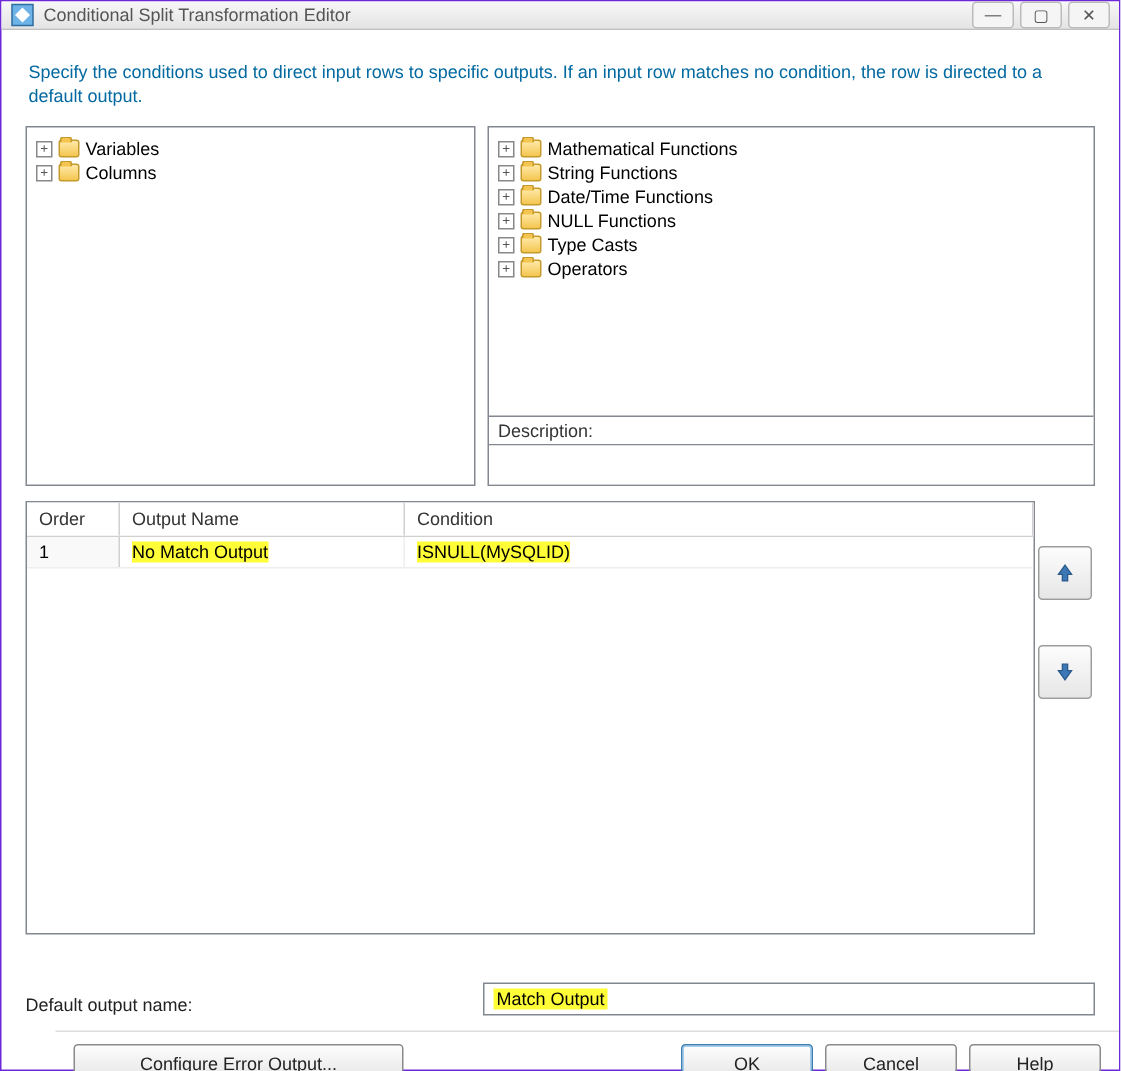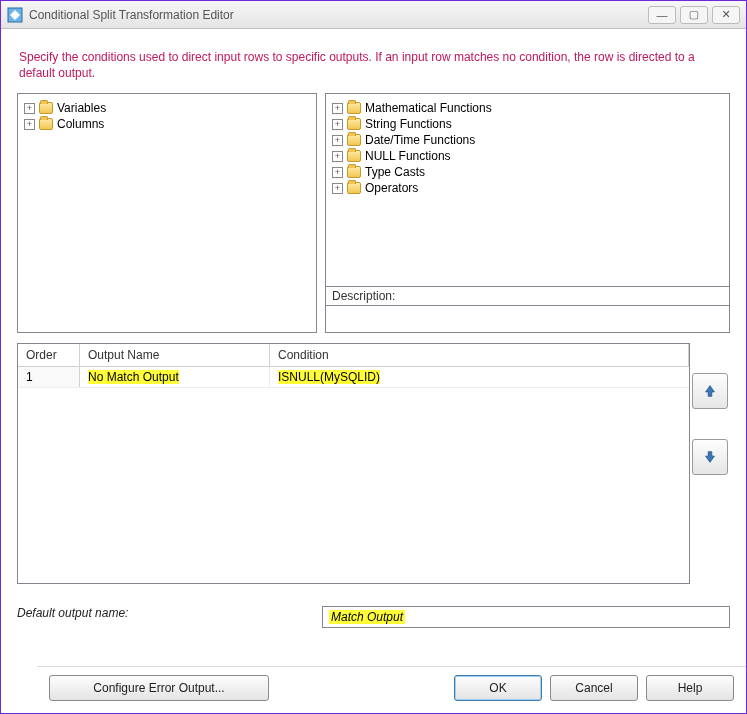--- a/index.html
+++ b/index.html
@@ -44,21 +44,21 @@
       font-size: 11px;
     }
     .content {
       flex: 1;
       padding: 14px 16px 10px 16px;
       display: flex;
       flex-direction: column;
       gap: 10px;
     }
     .description-text {
-      color: #be185d;
+      color: #0369a1;
       line-height: 1.35;
       padding: 6px 2px 2px 2px;
     }
     .panes {
       display: flex;
       gap: 8px;
       height: 240px;
     }
     .pane-left, .pane-right {
       border: 1px solid #828790;
@@ -118,21 +118,21 @@
       background: #fff;
       color: #333;
     }
     .desc-body {
       height: 26px;
       background: #fff;
     }
     .grid-area {
       display: flex;
       align-items: flex-start;
-      height: 241px;
+      height: 289px;
     }
     .grid-wrap {
       flex: 1;
       border: 1px solid #828790;
       background: #fff;
       height: 100%;
       display: flex;
       flex-direction: column;
       overflow: hidden;
     }
@@ -177,24 +177,23 @@
       width: 36px; height: 36px;
       border: 1px solid #9b9b9b;
       border-radius: 3px;
       background: linear-gradient(#fdfdfd, #e6e6e6);
       display: flex; align-items: center; justify-content: center;
       cursor: pointer;
     }
     .arrow-btn svg { width: 14px; height: 14px; }
     .default-row {
       display: flex;
-      align-items: flex-start;
+      align-items: flex-end;
       gap: 10px;
-      margin-top: 12px;
-      font-style: italic;
+      margin-top: 22px;
     }
     .default-row label { width: 295px; color: #222; }
     .default-input {
       flex: 1;
       border: 1px solid #828790;
       padding: 3px 6px;
       background: #fff;
       font-family: inherit;
       font-size: 12px;
     }

